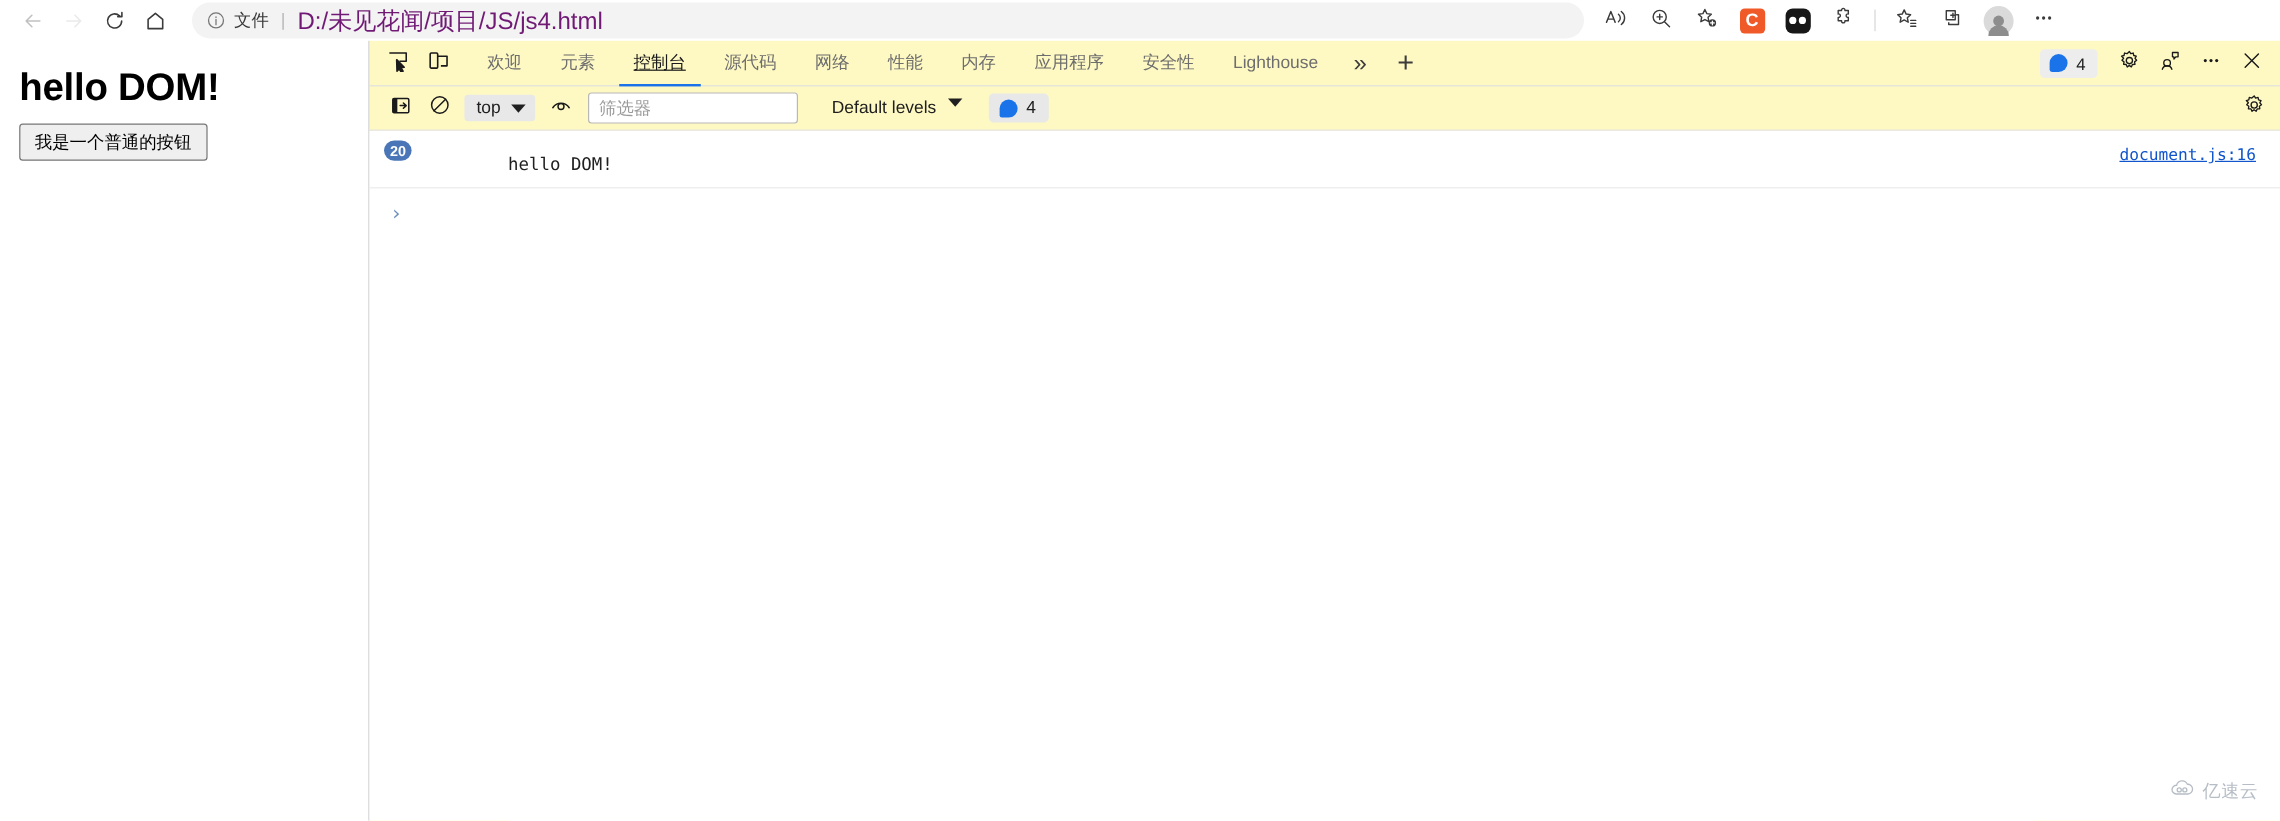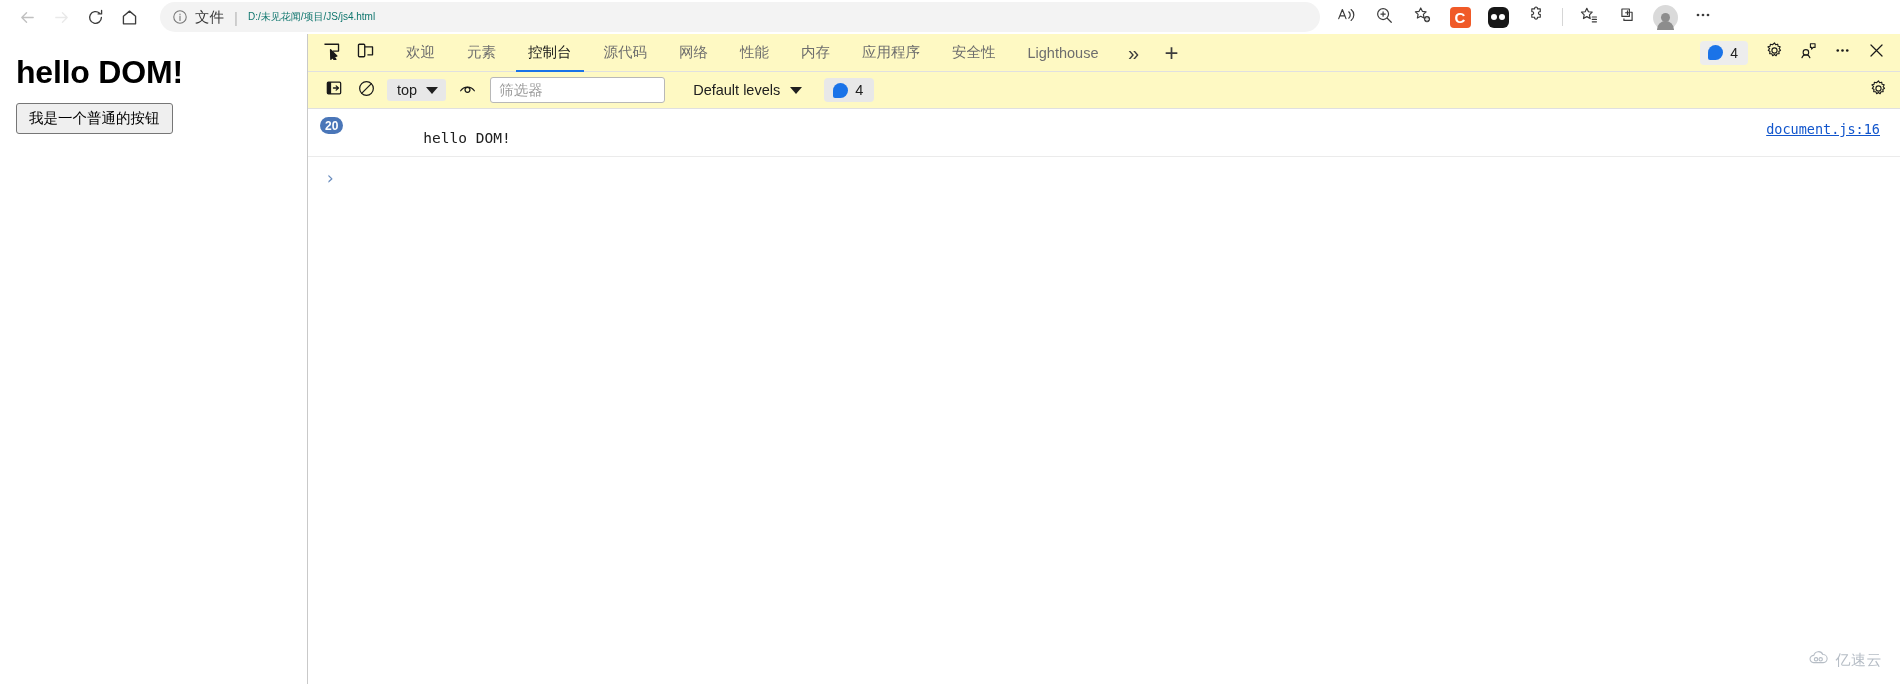--- a/index.html
+++ b/index.html
@@ -61,22 +61,22 @@
     color: #383838;
     white-space: nowrap;
   }
   .addr-sep {
     color: #b9b9b9;
     margin: 0 10px;
     font-size: 15px;
     line-height: 1;
   }
   .addr-url {
-    font-size: 10px;
-    color: #0f766e;
+    font-size: 20px;
+    color: #701a75;
     white-space: nowrap;
     overflow: hidden;
     text-overflow: ellipsis;
   }
 
   .toolbar-right {
     display: flex;
     align-items: center;
     flex: 0 0 auto;
     gap: 2px;
@@ -197,20 +197,21 @@
     padding: 0 16px;
     display: flex;
     align-items: center;
     font-size: 14.5px;
     color: #6e6e6e;
     position: relative;
     white-space: nowrap;
   }
   .dt-tab.active {
     color: #1a1a1a;
+    text-decoration: underline;
   }
   .dt-tab.active::after {
     content: "";
     position: absolute;
     left: 4px; right: 4px; bottom: -1px;
     height: 2px;
     background: #1a73e8;
   }
   .dt-more, .dt-plus {
     width: 38px;
@@ -298,21 +299,21 @@
     box-sizing: border-box;
     margin-left: 5px;
     flex: 0 0 auto;
   }
   .filter-box .ph {
     font-size: 14.5px;
     color: #9b9b9b;
   }
   .levels {
     display: flex;
-    align-items: center;
+    align-items: flex-start;
     gap: 10px;
     margin-left: 18px;
     flex: 0 0 auto;
     padding: 0 6px;
   }
   .levels .lbl {
     font-size: 14.5px;
     color: #202020;
   }
   .console-count {

